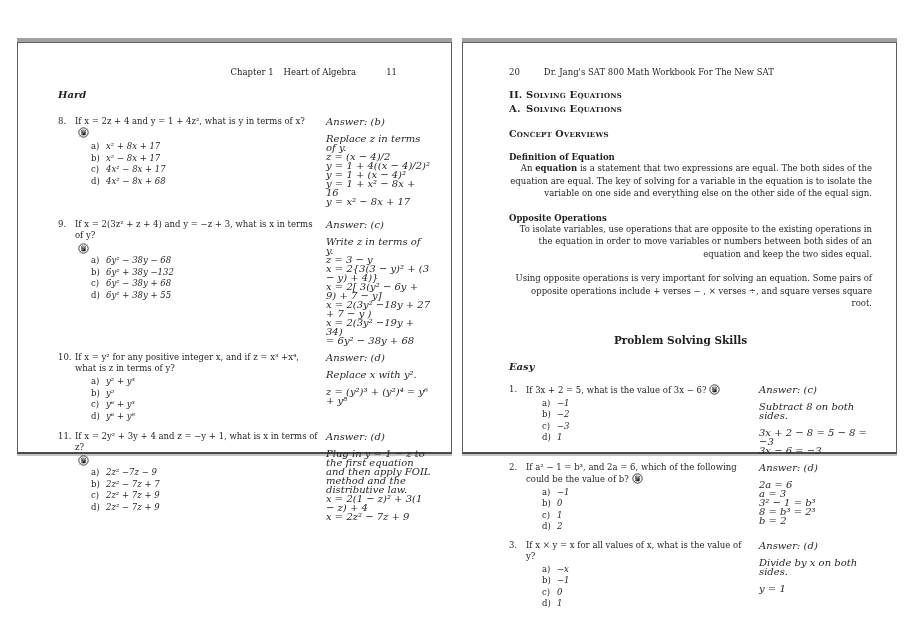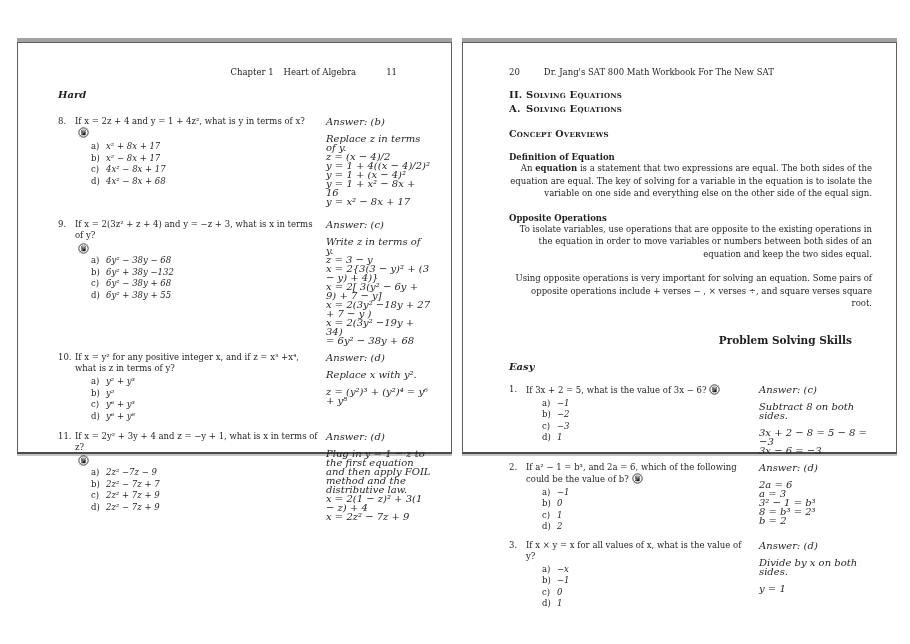--- a/index.html
+++ b/index.html
@@ -53,21 +53,21 @@
   .sec-ii { margin-top:12px; }
   .sec-a  { margin-top:3px; }
 
   .concept { font-weight:bold; font-variant:small-caps; font-size:9.5px; letter-spacing:0.2px; margin-top:14px; }
 
   .subhead { font-weight:bold; font-size:8.5px; margin-top:13px; }
   .para { font-size:8.5px; line-height:12.5px; text-align:right; max-width:366px; }
   .para .bold { font-weight:bold; }
   .para2 { margin-top:12px; }
 
-  .skills { font-weight:bold; font-size:10.5px; text-align:right; margin-top:24px; margin-right:20px; }
+  .skills { font-weight:bold; font-size:10.5px; text-align:center; margin-top:24px; margin-right:20px; }
   .easy { font-weight:bold; font-style:italic; font-size:10px; margin-top:15px; }
 
   .qblock-r { display:grid; grid-template-columns:240px 1fr; column-gap:10px; }
   .qb-r0 { margin-top:12px; }
   .qb-r1 { margin-top:7px; }
   .qb-r2 { margin-top:7px; }
 </style>
 </head>
 <body>
 

